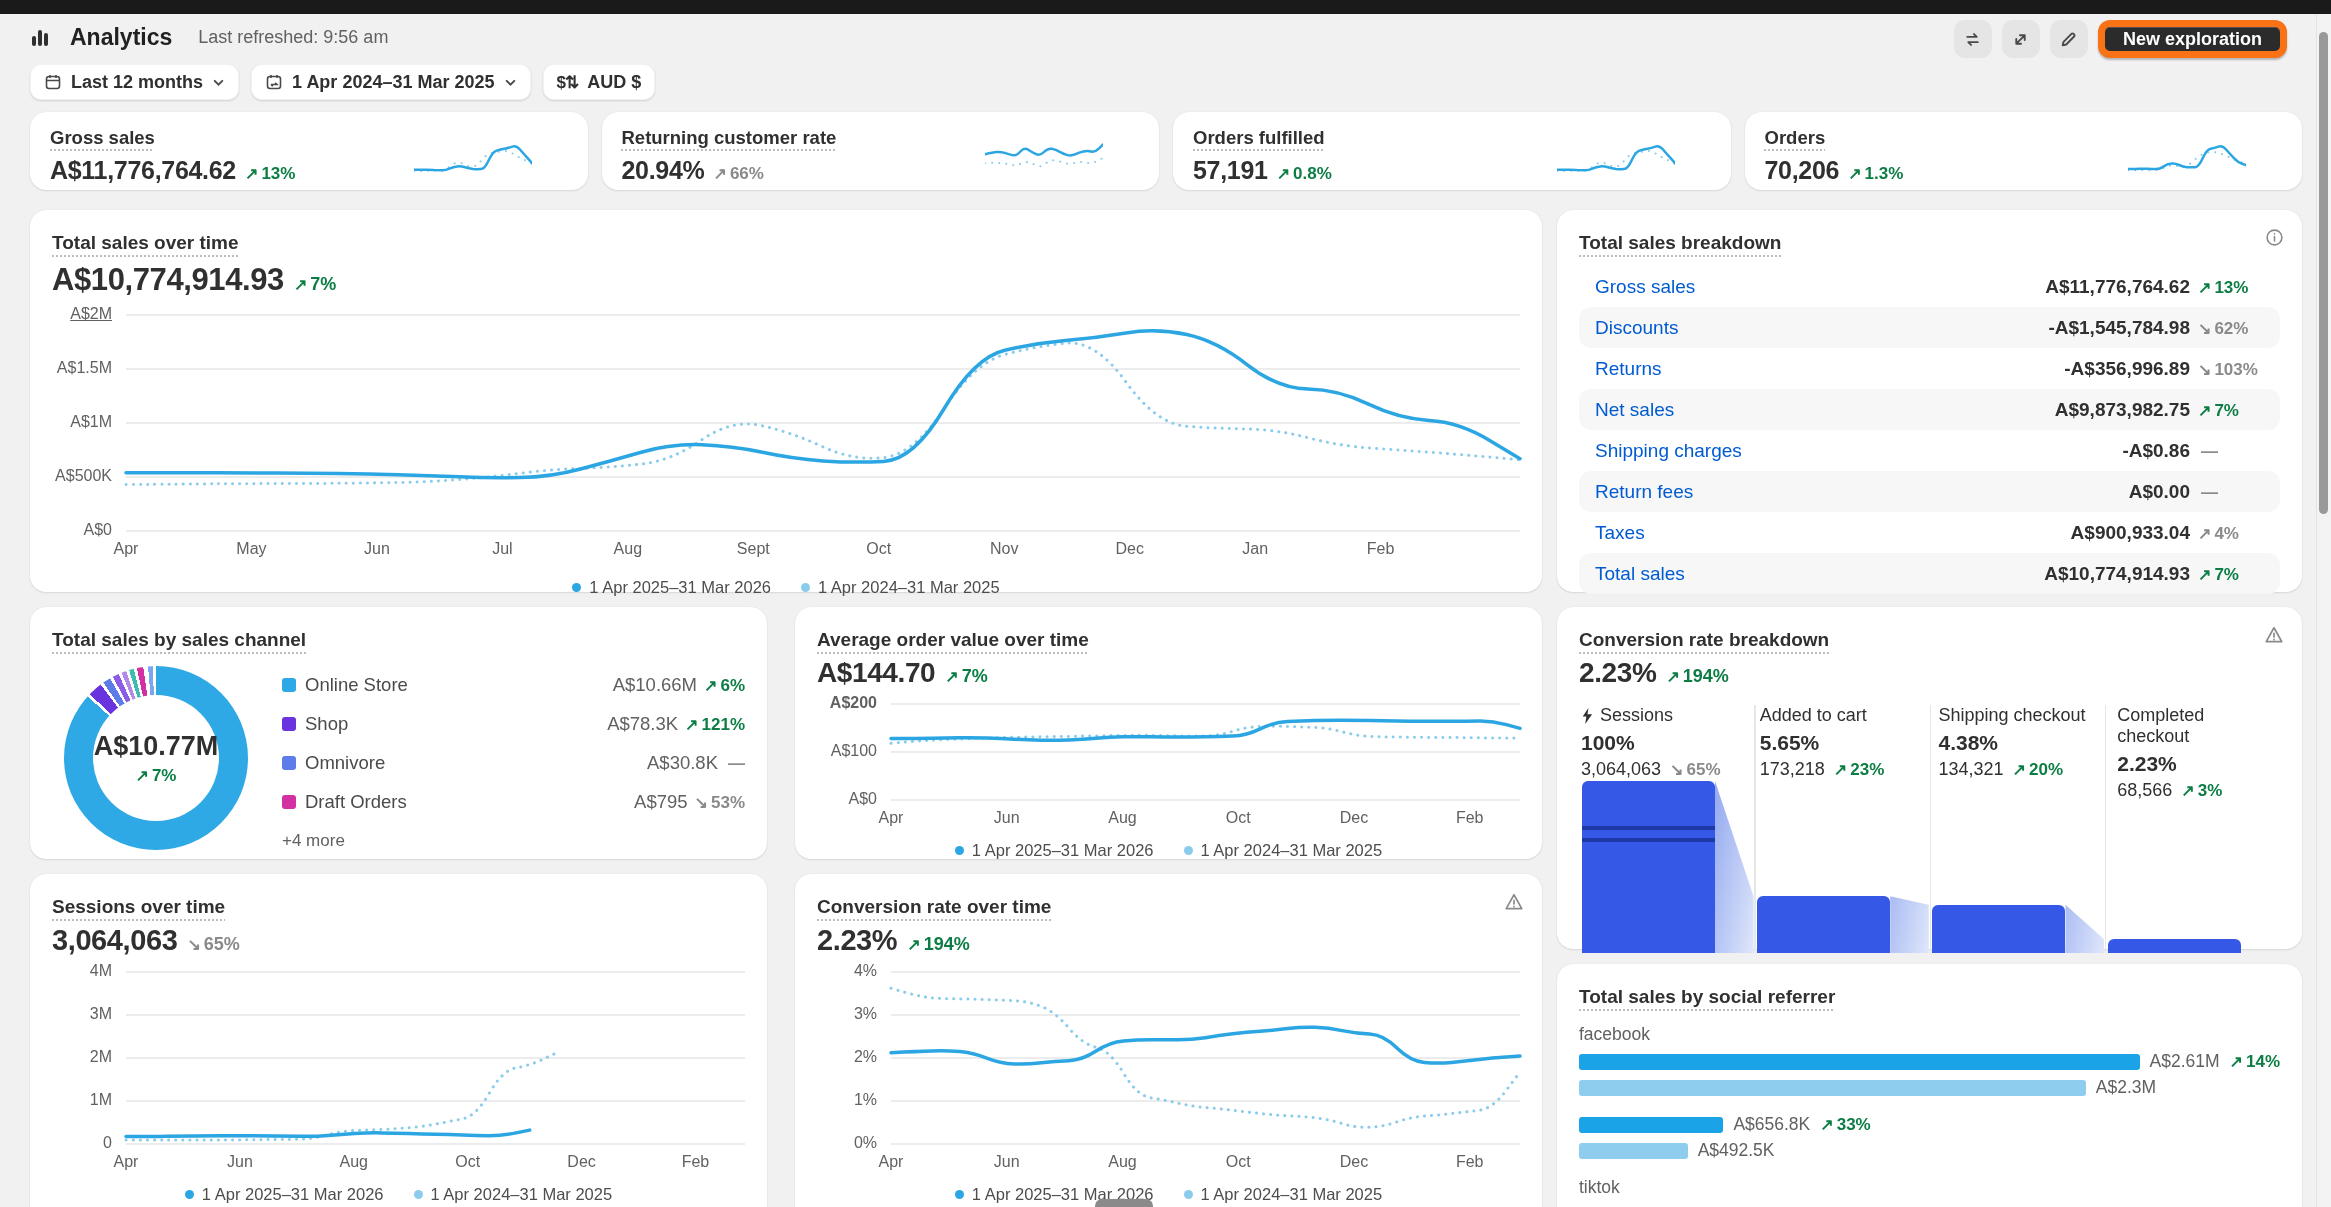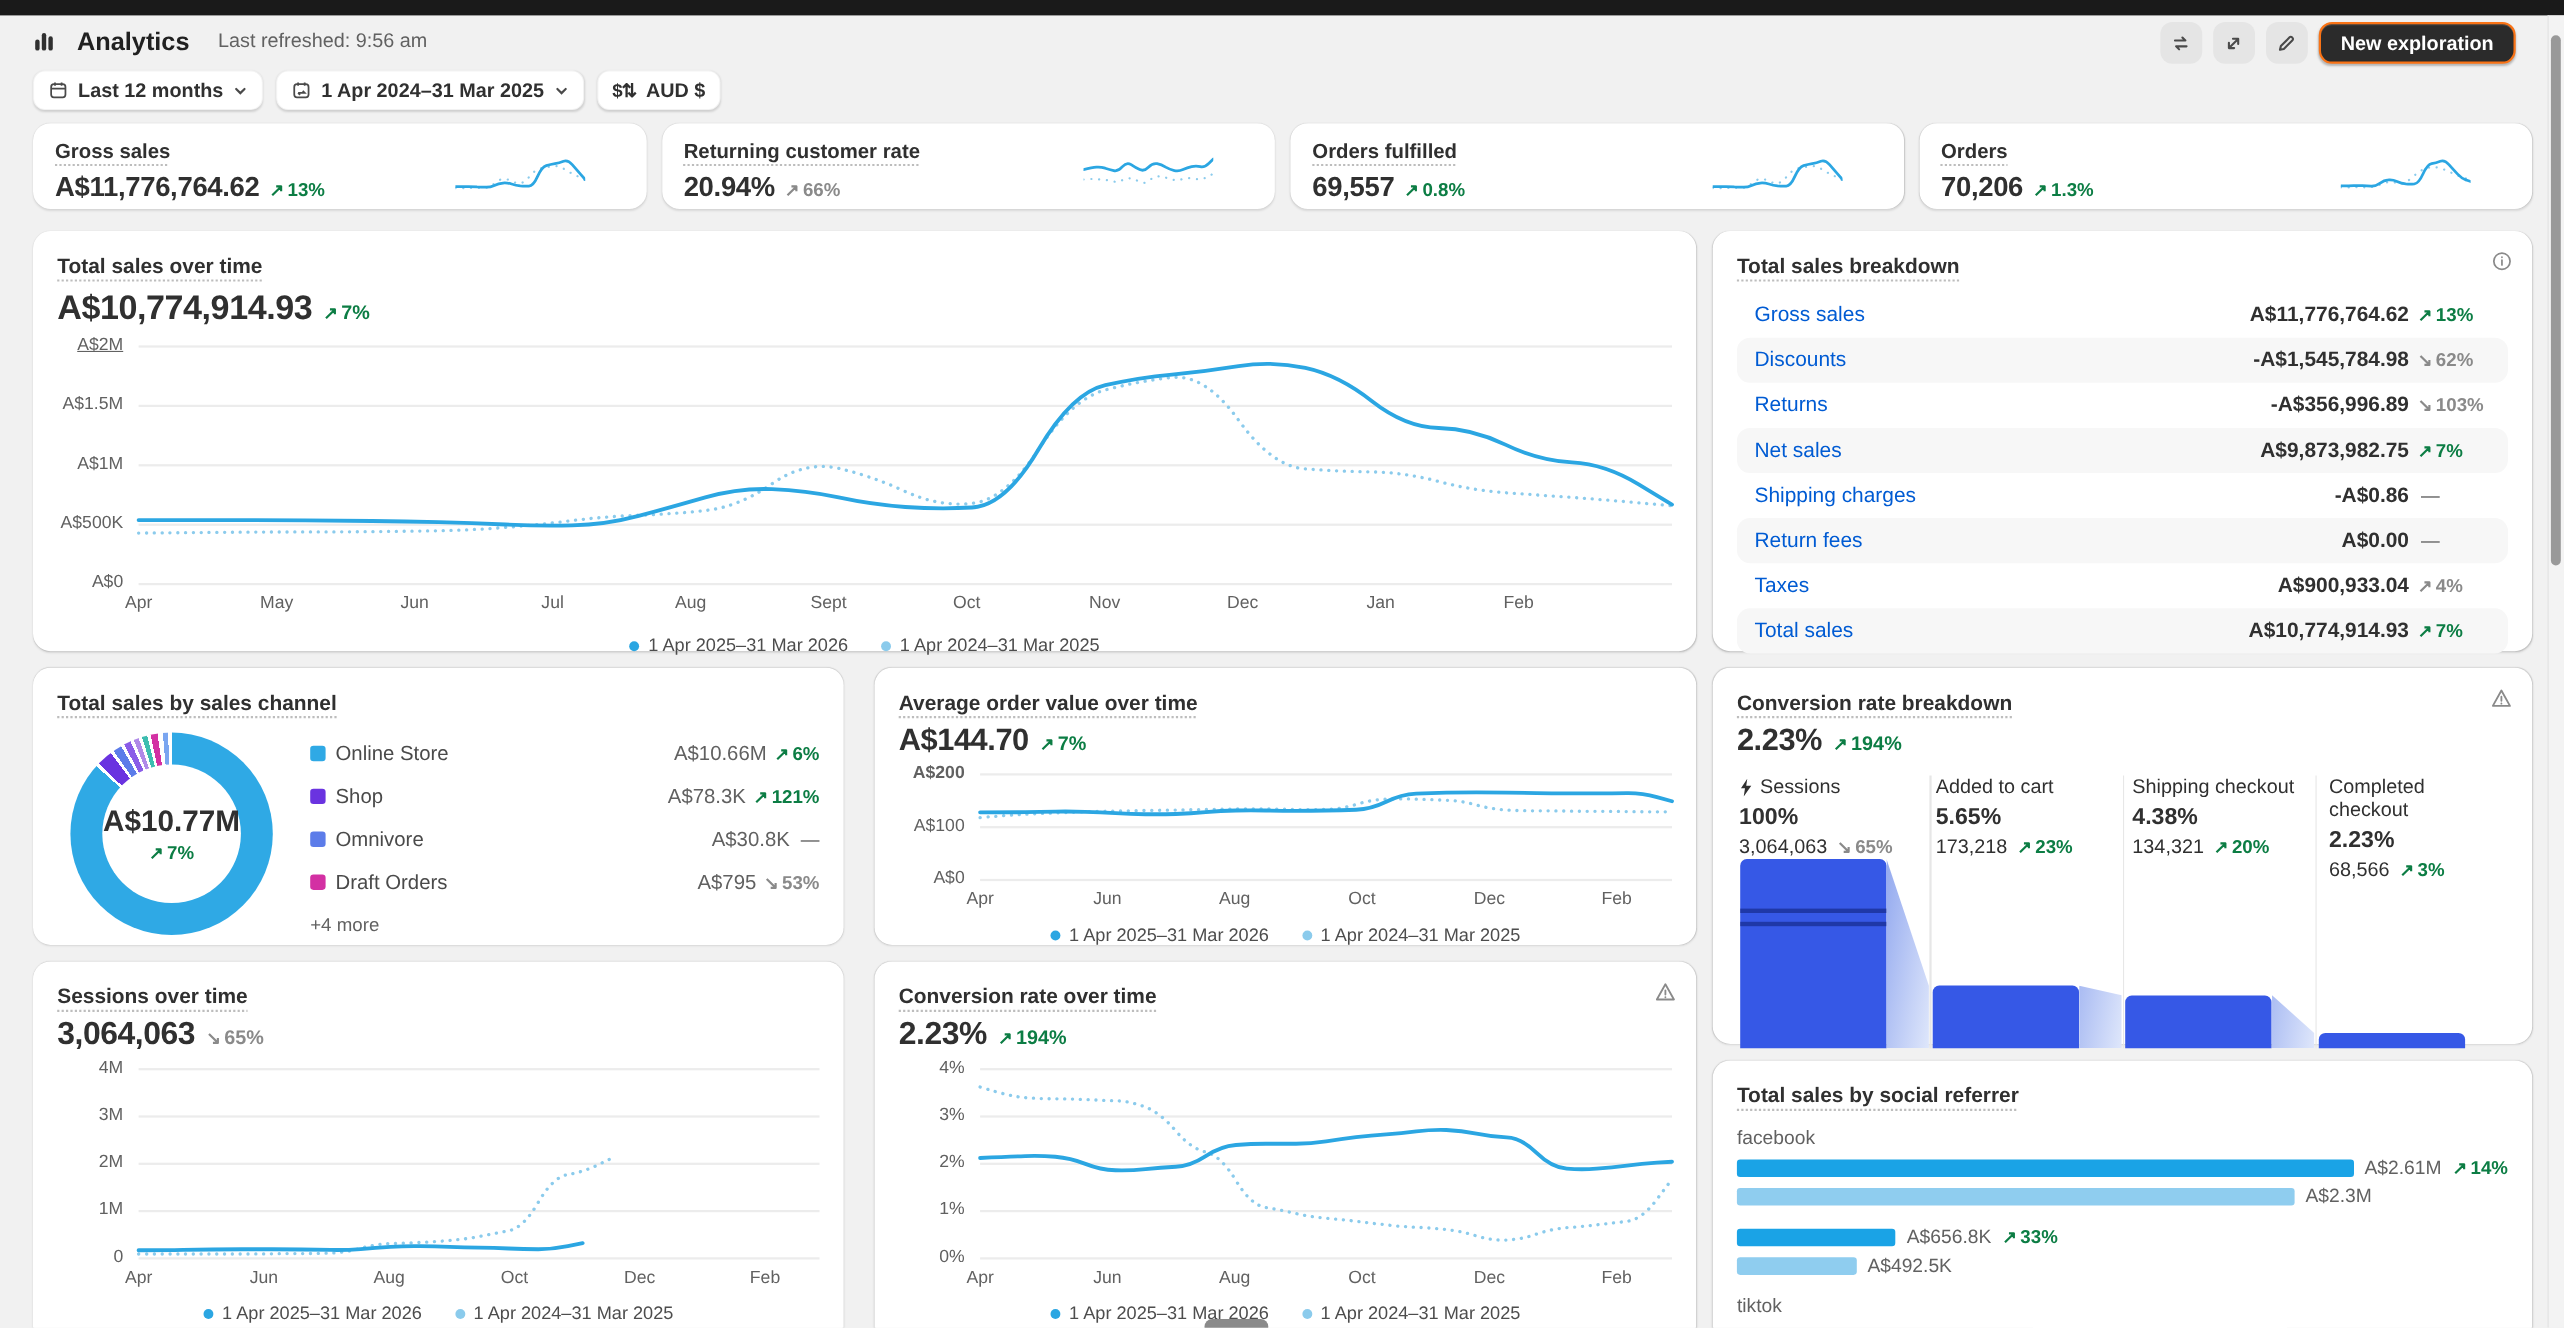--- a/index.html
+++ b/index.html
@@ -6,21 +6,21 @@
   html,body{width:2331px;height:1207px;overflow:hidden}
   body{background:#f1f1f1;font-family:"Liberation Sans",sans-serif;color:#303030;position:relative}
   .topbar{position:absolute;top:0;left:0;right:0;height:14px;background:#1a1a1a}
   
   .header{position:absolute;top:24px;left:30px;display:flex;align-items:center;gap:20px}
   .app-title{font-size:23px;font-weight:700;color:#212121}
   .refreshed{font-size:18px;color:#616161;margin-left:6px}
   .hdr-actions{position:absolute;top:20px;right:44px;display:flex;gap:10px;align-items:center}
   .icon-btn{width:38px;height:38px;border-radius:11px;background:#e5e5e5;display:flex;align-items:center;justify-content:center;cursor:pointer}
   .icon-btn svg{stroke:#4a4a4a}
-  .primary-btn{height:38px;padding:0 18px;border-radius:12px;background:#2b2b2b;border:2px solid #f97316;color:#fff;
+  .primary-btn{height:38px;padding:0 18px;border-radius:12px;background:#2b2b2b;border:7px solid #f97316;color:#fff;
     font-size:18px;font-weight:700;display:flex;align-items:center;box-shadow:inset 0 1px 0 rgba(255,255,255,.18),0 2px 2px rgba(0,0,0,.25);cursor:pointer}
   
   .filters{position:absolute;top:64px;left:30px;display:flex;gap:12px}
   .filter-btn{height:36px;background:#fff;border-radius:11px;display:flex;align-items:center;gap:9px;padding:0 14px;
     font-size:18px;font-weight:650;color:#303030;box-shadow:0 1px 2px rgba(0,0,0,.14),inset 0 0 0 1px rgba(0,0,0,.05);cursor:pointer}
   .filter-btn svg{stroke:#4a4a4a}
   .cur-glyph{font-size:17px;font-weight:700;letter-spacing:-1px}
   
   .card{position:absolute;background:#fff;border-radius:16px;box-shadow:0 1px 2px rgba(0,0,0,.10),0 0 1px rgba(0,0,0,.12);padding:22px}
   .card-title{font-size:19px;font-weight:650;color:#303030;width:max-content;
@@ -181,21 +181,21 @@
         </span>
     </div>
     <div class="spark"><svg viewBox="0 0 118 36" width="118" height="36">
           <path d="M0.0,25.2 Q7.9,24.5 11.8,24.8 Q15.7,25.2 19.7,25.6 Q23.6,25.9 27.5,27.0 Q31.5,28.1 35.4,25.7 Q39.3,23.4 43.3,24.3 Q47.2,25.2 51.1,27.4 Q55.1,29.5 59.0,26.5 Q62.9,23.4 66.9,22.5 Q70.8,21.6 74.7,23.4 Q78.7,25.2 82.6,25.6 Q86.5,25.9 90.5,24.7 Q94.4,23.4 98.3,24.3 Q102.3,25.2 106.2,24.8 Q110.1,24.5 114.1,22.1 L118.0,19.8" fill="none" stroke="#8bcbec" stroke-width="2" stroke-linecap="round" stroke-linejoin="round" stroke-dasharray="0.1 7"></path>
           <path d="M0.0,16.2 Q7.9,14.4 11.8,14.0 Q15.7,13.7 19.7,14.9 Q23.6,16.2 27.5,17.1 Q31.5,18.0 35.4,13.5 Q39.3,9.0 43.3,11.7 Q47.2,14.4 51.1,16.2 Q55.1,18.0 59.0,14.0 Q62.9,10.1 66.9,10.8 Q70.8,11.5 74.7,13.9 Q78.7,16.2 82.6,17.1 Q86.5,18.0 90.5,16.2 Q94.4,14.4 98.3,13.5 Q102.3,12.6 106.2,13.5 Q110.1,14.4 114.1,10.4 L118.0,6.5" fill="none" stroke="#2ba6e2" stroke-width="2.5" stroke-linecap="round" stroke-linejoin="round"></path>
         </svg></div>
   </div>
   <div class="kpi">
     <div class="kpi-title">Orders fulfilled</div>
     <div class="kpi-value-row">
-      <span class="kpi-value">69,557</span>
+      <span class="kpi-value">57,191</span>
       <span class="delta green">
           <span class="arr">↗</span>
           <span>0.8%</span>
         </span>
     </div>
     <div class="spark"><svg viewBox="0 0 118 36" width="118" height="36">
           <path d="M0.0,33.1 Q7.9,33.1 11.8,32.9 Q15.7,32.8 19.7,32.8 Q23.6,32.8 27.5,32.6 Q31.5,32.4 35.4,28.8 Q39.3,25.2 43.3,24.8 Q47.2,24.5 51.1,26.6 Q55.1,28.8 59.0,28.4 Q62.9,28.1 66.9,23.0 Q70.8,18.0 74.7,16.2 Q78.7,14.4 82.6,14.0 Q86.5,13.7 90.5,13.1 Q94.4,12.6 98.3,15.3 Q102.3,18.0 106.2,19.8 Q110.1,21.6 114.1,23.8 L118.0,25.9" fill="none" stroke="#8bcbec" stroke-width="2" stroke-linecap="round" stroke-linejoin="round" stroke-dasharray="0.1 7"></path>
           <path d="M0.0,31.7 Q7.9,31.7 11.8,31.7 Q15.7,31.7 19.7,31.9 Q23.6,32.0 27.5,32.2 Q31.5,32.4 35.4,30.6 Q39.3,28.8 43.3,28.4 Q47.2,28.1 51.1,29.3 Q55.1,30.6 59.0,31.0 Q62.9,31.3 66.9,31.1 Q70.8,31.0 74.7,22.3 Q78.7,13.7 82.6,12.6 Q86.5,11.5 90.5,10.8 Q94.4,10.1 98.3,8.6 Q102.3,7.2 106.2,11.7 Q110.1,16.2 114.1,20.7 L118.0,25.2" fill="none" stroke="#2ba6e2" stroke-width="2.5" stroke-linecap="round" stroke-linejoin="round"></path>
         </svg></div>
   </div>

